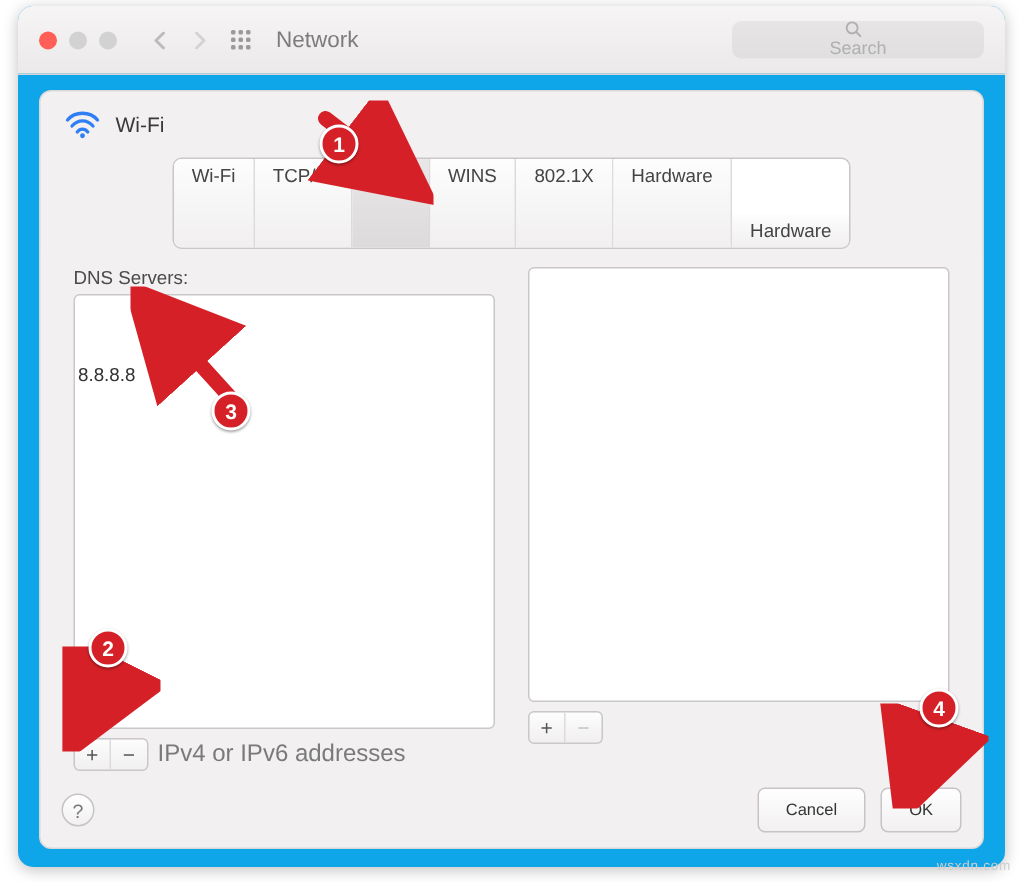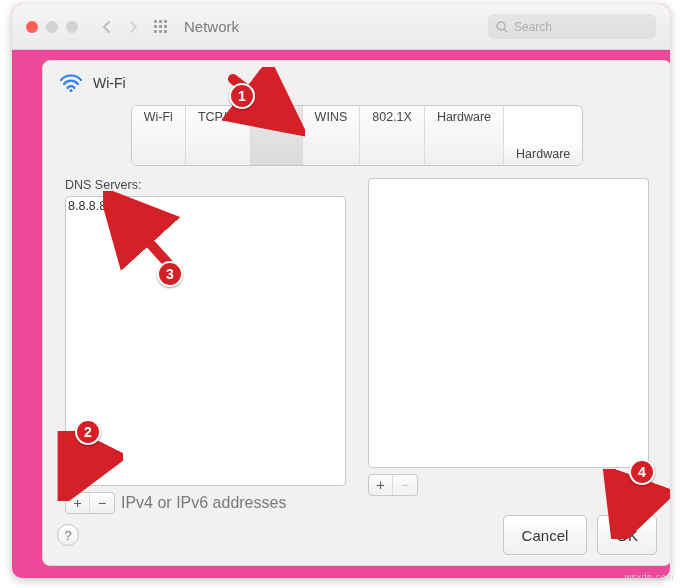--- a/index.html
+++ b/index.html
@@ -1,73 +1,73 @@
 <!DOCTYPE html>
 <html><head>
 <meta charset="utf-8">
 <style>
   * { box-sizing: border-box; margin: 0; padding: 0; }
   html, body { width: 680px; height: 588px; font-family: -apple-system, "Helvetica Neue", Arial, sans-serif; font-size: 13px; color: #333; background: #fff; }
   .window {
     position: absolute; left: 12px; top: 4px; width: 658px; height: 574px;
-    background: #ec4899; border-radius: 10px; box-shadow: 0 2px 10px rgba(0,0,0,0.25);
+    background: #0ea5e9; border-radius: 10px; box-shadow: 0 2px 10px rgba(0,0,0,0.25);
     overflow: hidden;
   }
   
   .titlebar {
     height: 46px; background: linear-gradient(#f6f4f5,#ebe9ea);
     border-bottom: 1px solid #d7d5d6; display: flex; align-items: center; padding: 0 14px;
   }
   .traffic { display: flex; gap: 8px; margin-right: 18px; }
   .tl { width: 12px; height: 12px; border-radius: 50%; }
   .tl.red { background: #ff5f57; }
   .tl.grey { background: #d2d2d2; }
   .navbtn { width: 22px; height: 22px; display: flex; align-items: center; justify-content: center; color: #bcbcbc; margin-right: 4px; }
   .apps-icon { width: 14px; height: 14px; display: grid; grid-template-columns: repeat(3,3px); grid-template-rows: repeat(3,3px); gap: 2px; margin: 0 10px 0 6px; }
   .apps-icon span { background: #9a9a9a; border-radius: 1px; }
   .win-title { color: #7c7c7c; font-size: 15px; margin-left: 6px; }
-  .search-wrap { margin-left: auto; height: 25px; width: 168px; background: rgba(0,0,0,0.05); border-radius: 6px; display: flex; align-items: center; padding: 0 8px; color: #b0b0b0; }
+  .search-wrap { margin-left: auto; height: 25px; width: 168px; background: rgba(0,0,0,0.05); border-radius: 6px; display: flex; align-items: center; padding: 0 8px; color: #b0b0b0; flex-direction: column; }
   .search-wrap svg { margin-right: 6px; }
   .search-wrap span { font-size: 12px; }
 
   
   .sheet {
-    position: absolute; left: 30px; top: 56px; width: 630px; height: 506px;
+    position: absolute; left: 14px; top: 56px; width: 630px; height: 506px;
     background: #f2f0f1; border-radius: 8px; border: 1px solid #d9d7d8;
   }
   .sheet-header { display: flex; align-items: center; padding: 12px 16px 6px 16px; }
   .wifi-wrap { display: flex; align-items: center; gap: 10px; }
   .wifi-label { font-size: 14px; color: #3a3a3a; }
 
   
   .tabs { display: flex; margin: 6px auto 0 auto; width: fit-content; border: 1px solid #c9c7c8; border-radius: 6px; overflow: hidden; background: #fff; }
   .tab { padding: 4px 12px; font-size: 12.5px; color: #444; border-right: 1px solid #dcdadb; background: linear-gradient(#fdfdfd,#f1eff0); cursor: default; }
   .tab:last-child { border-right: none; margin-top: 37px; }
   .tab.active { background: linear-gradient(#e9e7e8,#dcdadb); }
 
   
   .lists { display: flex; gap: 22px; padding: 12px 22px 0 22px; }
   .col { flex: 1; display: flex; flex-direction: column; }
   .col-label { font-size: 12.5px; color: #4a4a4a; margin-bottom: 4px; }
   .listbox { background: #fff; border: 1px solid #c9c7c8; border-radius: 4px; height: 290px; overflow: hidden; position: relative; }
-  .row { padding: 2px 2px; font-size: 12.5px; color: #333; }
+  .row { padding: 2px 2px; font-size: 12.5px; color: #333; margin-top: 44px; }
   .row.editing { border: 2px solid #2f7ef6; margin: 0 2px; border-radius: 2px; padding: 0px 4px; position: relative; }
   .row.editing::after { content: ""; position: absolute; right: 4px; top: 2px; bottom: 2px; width: 1px; background: #2f7ef6; }
   .underbar { display: flex; align-items: center; gap: 6px; margin-top: 6px; }
   .segbtns { display: flex; border: 1px solid #c9c7c8; border-radius: 4px; overflow: hidden; background: linear-gradient(#fdfdfd,#f1eff0); }
   .segbtns .seg { width: 24px; height: 20px; display:flex; align-items:center; justify-content:center; font-size: 14px; color:#555; border-right:1px solid #dcdadb; }
   .segbtns .seg:last-child { border-right:none; }
   .seg.disabled { color:#c5c5c5; }
   .hint { font-size: 16px; color: #7a7a7a; }
 
   
   .footer { position: absolute; bottom: 10px; left: 14px; right: 14px; display: flex; align-items: center; }
   .help { width: 22px; height: 22px; border-radius: 50%; border: 1px solid #c6c4c5; background: linear-gradient(#fff,#f2f0f1); display:flex; align-items:center; justify-content:center; color:#777; font-size:13px; }
   .footer .spacer { flex: 1; }
-  .btn { height: 40px; padding: 0 18px; border: 1px solid #c6c4c5; border-radius: 5px; background: linear-gradient(#ffffff,#f2f0f1); font-size: 15px; color:#333; display:flex; align-items:center; margin-left:10px; }
+  .btn { height: 30px; padding: 0 18px; border: 1px solid #c6c4c5; border-radius: 5px; background: linear-gradient(#ffffff,#f2f0f1); font-size: 11px; color:#333; display:flex; align-items:center; margin-left:10px; }
 
   
   .badge {
     position: absolute; width: 26px; height: 26px; border-radius: 50%;
     background: #d62027; color: #fff; font-weight: bold; font-size: 14px;
     display: flex; align-items: center; justify-content: center;
     border: 2px solid #fff; box-shadow: 0 1px 2px rgba(0,0,0,0.4);
     z-index: 30;
   }
   .arrow { position: absolute; z-index: 25; pointer-events: none; }

